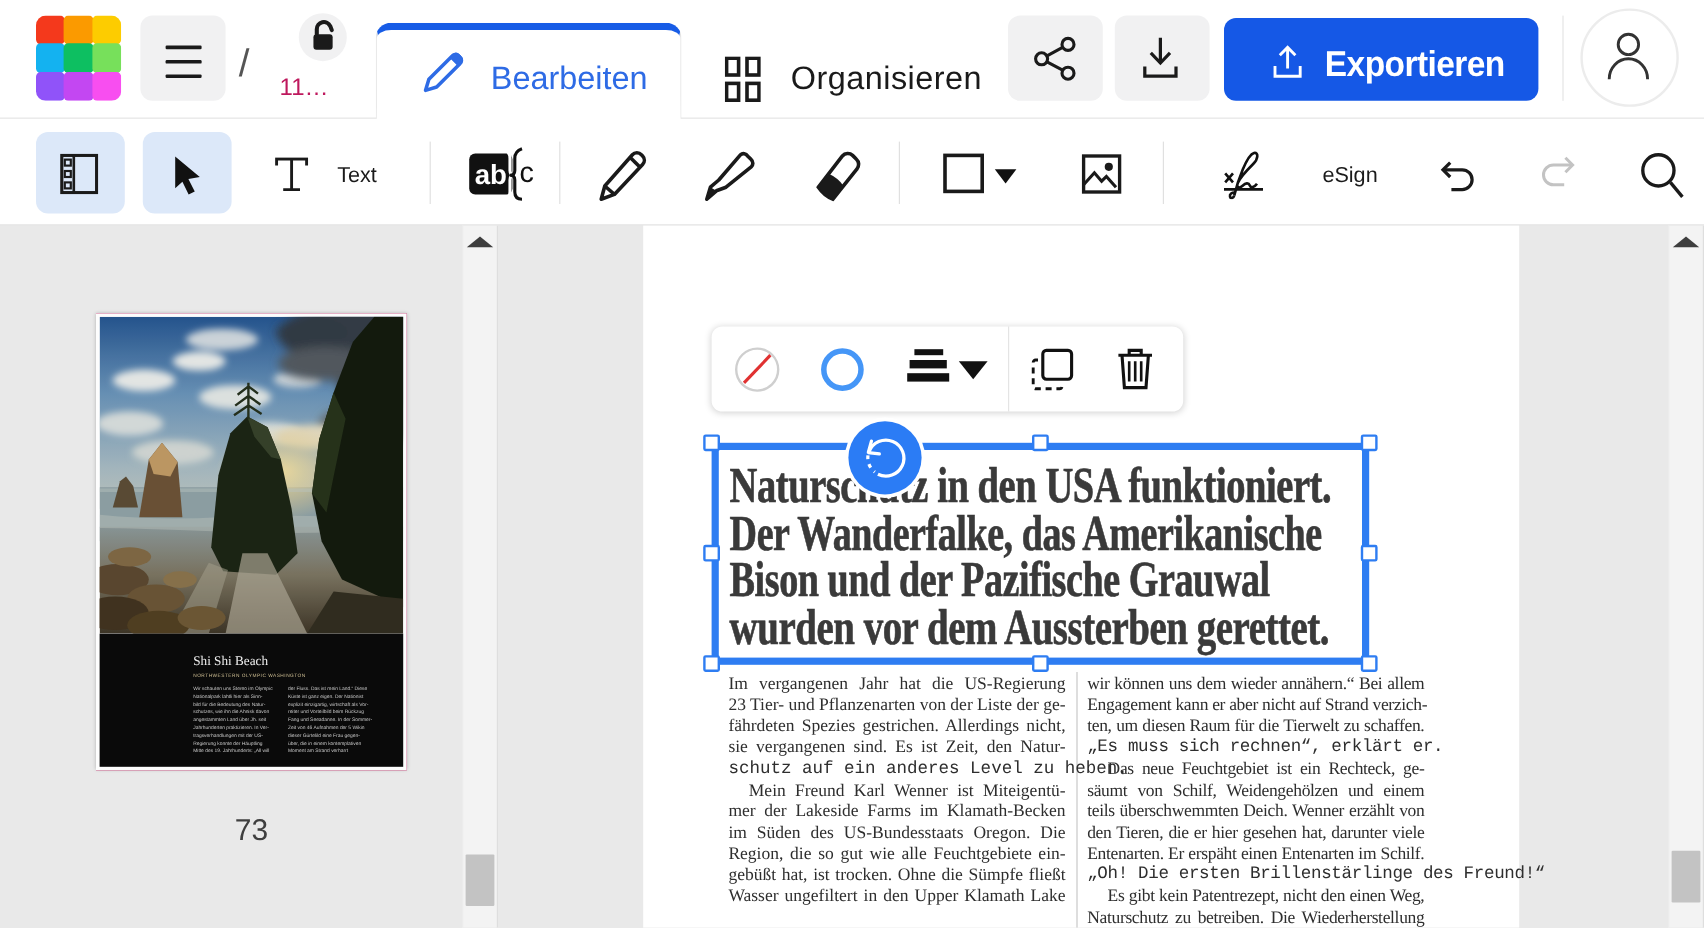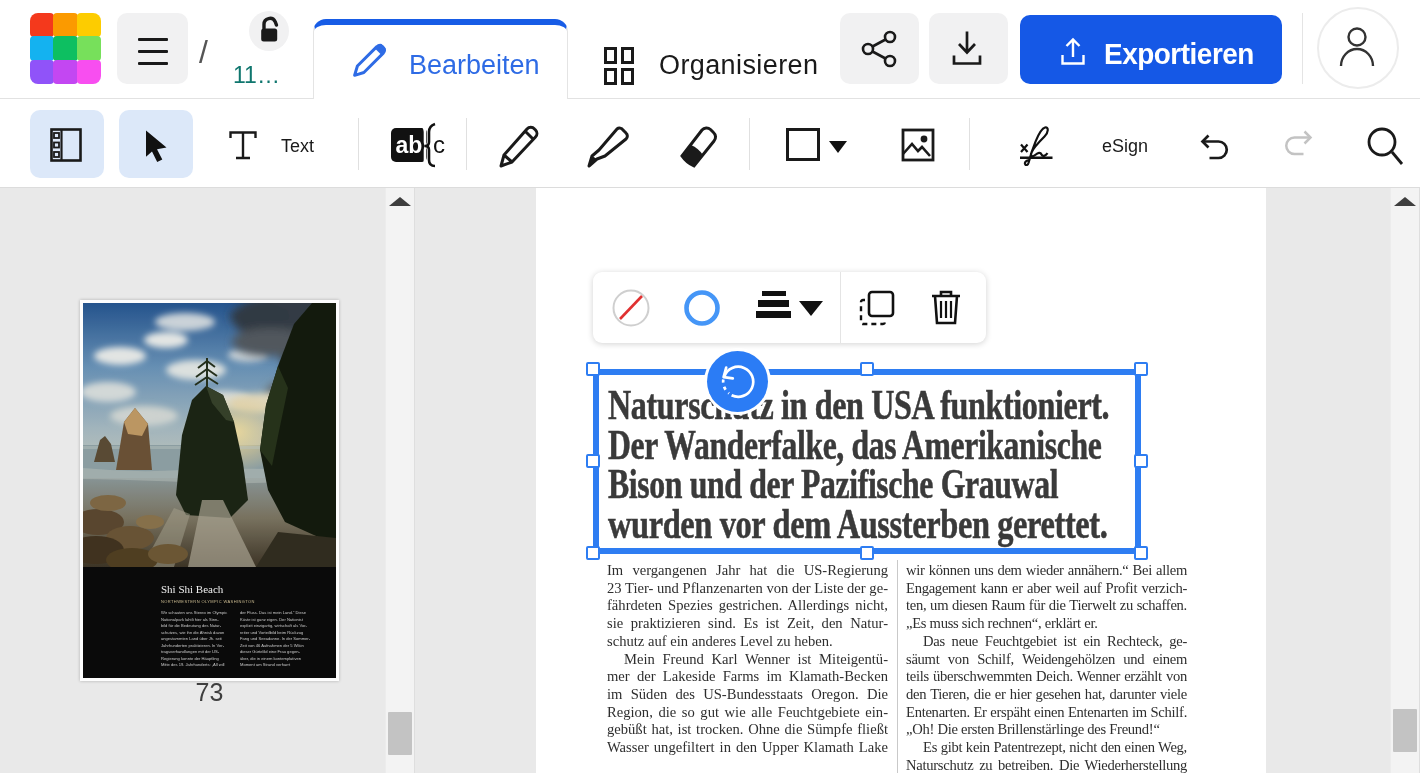--- a/index.html
+++ b/index.html
@@ -7,21 +7,21 @@
   .abs { position:absolute; }
   
   #topbar { position:absolute; left:0; top:0; width:1420px; height:100px; background:#fff; }
   #topbar .divider-b { position:absolute; left:0; top:98px; width:1420px; height:1px; background:#e2e2e2; }
   #logo { position:absolute; left:30px; top:13px; width:71px; height:71px; border-radius:8px; overflow:hidden; }
   #logo div { position:absolute; width:24.4px; height:24.4px; border-radius:4px; }
   #hamb { position:absolute; left:117px; top:13px; width:71px; height:71px; background:#f1f1f2; border-radius:10px; }
   #hamb span { position:absolute; left:21px; width:30px; height:2.6px; background:#1a1a1a; border-radius:1px; }
   #slash { position:absolute; left:199px; top:34px; width:24px; height:44px; color:#555; font-size:32px; }
   #lockc { position:absolute; left:249px; top:11px; width:40px; height:40px; border-radius:50%; background:#f1f1f2; }
-  #lbl11 { position:absolute; left:233px; top:62px; width:72px; color:#0f766e; font-size:23px; }
+  #lbl11 { position:absolute; left:233px; top:62px; width:72px; color:#be185d; font-size:20px; }
   #tab-edit { position:absolute; left:313px; top:19px; width:255px; height:81px; background:#fff;
      border:1px solid #e4e4e4; border-bottom:none; border-radius:13px 13px 0 0; border-top:6px solid #175ce6; }
   #tab-edit .lbl { position:absolute; left:95px; top:27px; color:#2e6be5; font-size:27px; line-height:27px; }
   #org { position:absolute; left:576px; top:19px; width:260px; height:80px; }
   #org .lbl { position:absolute; left:83px; top:33px; color:#1a1a1a; font-size:27px; line-height:27px; letter-spacing:0.4px; }
   .graybtn { position:absolute; top:13px; width:79px; height:71px; background:#f1f1f2; border-radius:10px; }
   #btn-share { left:840px; }
   #btn-down { left:929px; }
   #btn-export { position:absolute; left:1020px; top:15px; width:262px; height:69px; background:#1558e6; border-radius:10px; color:#fff; }
   #btn-export .lbl { position:absolute; left:84px; top:24px; font-size:30px; line-height:30px; font-weight:700; letter-spacing:-0.5px; transform:scaleX(0.93); transform-origin:0 50%; }
@@ -31,28 +31,28 @@
   #row2 { position:absolute; left:0; top:99px; width:1420px; height:89px; background:#fff; border-bottom:1px solid #dcdcdc; }
   .bluebtn { position:absolute; top:11px; width:74px; height:68px; background:#dce8f9; border-radius:10px; }
   .vsep { position:absolute; top:19px; width:1px; height:52px; background:#e0e0e0; }
   .t-lbl { position:absolute; color:#1a1a1a; font-size:18px; line-height:27px; }
   
   #content { position:absolute; left:0; top:188px; width:1420px; height:585px; background:#e9e9e9; }
   .sbar { position:absolute; top:0; width:30px; height:585px; background:#f3f3f3; border-left:1px solid #ececec; border-right:1px solid #dedede; }
   .sthumb { position:absolute; left:2px; width:24px; height:43px; background:#c3c3c3; border-radius:1px; }
   .sarrow { position:absolute; left:3px; top:9px; width:0; height:0; border-left:11px solid transparent; border-right:11px solid transparent; border-bottom:9px solid #3e3e3e; }
   
-  #thumb { position:absolute; left:80px; top:261px; width:259px; height:381px; background:#be185d; box-shadow:0 0 3px rgba(0,0,0,0.25);margin-top:39px; }
+  #thumb { position:absolute; left:80px; top:261px; width:259px; height:381px; background:#be185d; box-shadow:0 0 3px rgba(0,0,0,0.25); }
   #pagenum { position:absolute; left:80px; top:678px; width:259px; text-align:center; color:#3f3f3f; font-size:25px; }
   
   #page { position:absolute; left:536px; top:188px; width:730px; height:585px; background:#fff; }
   
   .col { position:absolute; width:281px; font-family:"Liberation Serif", serif; font-size:14.6px; color:#2e2e2e; }
   .col .ln { height:17.72px; line-height:17.72px; text-align:justify; text-align-last:justify; white-space:nowrap; }
-  .col .ll { text-align:left; text-align-last:left; }
+  .col .ll { text-align:left; text-align-last:left;font-family:Liberation Mono, monospace; }
   .col .ind { text-indent:17px; }
   #coldiv { position:absolute; left:897px; top:560px; width:1px; height:213px; background:#c9c9c9; }
   
   #selbox { position:absolute; left:593px; top:369px; width:548px; height:185px; border:6px solid #2e7df2; background:#fff; }
   .hdl { position:absolute; width:14px; height:14px; background:#fff; border:2px solid #2e7df2; border-radius:2px; }
   #headline { position:absolute; left:608px; top:386px; width:535px; font-family:"Liberation Serif", serif; font-weight:700; color:#3a3a3a; font-size:42px; -webkit-text-stroke:0.55px #3a3a3a; }
   #headline div { height:39.7px; line-height:39.7px; white-space:nowrap; transform-origin:0 50%; letter-spacing:-0.5px; }
   
   #fbar { position:absolute; left:593px; top:272px; width:393px; height:71px; background:#fff; border-radius:9px; box-shadow:0 1px 6px rgba(0,0,0,0.18); }
   #fbar .fsep { position:absolute; left:247px; top:0px; width:1px; height:71px; background:#e4e4e4; }
@@ -325,32 +325,32 @@
 </div>
 <div id="pagenum">73</div>
 
 <div id="page"></div>
 <div id="coldiv"></div>
 
 <div class="col" style="left:607px;top:562px">
   <div class="ln">Im vergangenen Jahr hat die US-Regierung</div>
   <div class="ln">23 Tier- und Pflanzenarten von der Liste der ge-</div>
   <div class="ln">fährdeten Spezies gestrichen. Allerdings nicht,</div>
-  <div class="ln">sie praktizieren sind. Es ist Zeit, den Natur-</div>
+  <div class="ln">sie vergangenen sind. Es ist Zeit, den Natur-</div>
   <div class="ln ll">schutz auf ein anderes Level zu heben.</div>
   <div class="ln ind">Mein Freund Karl Wenner ist Miteigentü-</div>
   <div class="ln">mer der Lakeside Farms im Klamath-Becken</div>
   <div class="ln">im Süden des US-Bundesstaats Oregon. Die</div>
   <div class="ln">Region, die so gut wie alle Feuchtgebiete ein-</div>
   <div class="ln">gebüßt hat, ist trocken. Ohne die Sümpfe fließt</div>
   <div class="ln">Wasser ungefiltert in den Upper Klamath Lake</div>
 </div>
 <div class="col" style="left:906px;top:562px;letter-spacing:-0.28px">
   <div class="ln">wir können uns dem wieder annähern.“ Bei allem</div>
-  <div class="ln">Engagement kann er aber weil auf Profit verzich-</div>
+  <div class="ln">Engagement kann er aber nicht auf Strand verzich-</div>
   <div class="ln">ten, um diesen Raum für die Tierwelt zu schaffen.</div>
   <div class="ln ll">„Es muss sich rechnen“, erklärt er.</div>
   <div class="ln ind">Das neue Feuchtgebiet ist ein Rechteck, ge-</div>
   <div class="ln">säumt von Schilf, Weidengehölzen und einem</div>
   <div class="ln">teils überschwemmten Deich. Wenner erzählt von</div>
   <div class="ln">den Tieren, die er hier gesehen hat, darunter viele</div>
   <div class="ln">Entenarten. Er erspäht einen Entenarten im Schilf.</div>
   <div class="ln ll">„Oh! Die ersten Brillenstärlinge des Freund!“</div>
   <div class="ln ind">Es gibt kein Patentrezept, nicht den einen Weg,</div>
   <div class="ln">Naturschutz zu betreiben. Die Wiederherstellung</div>

